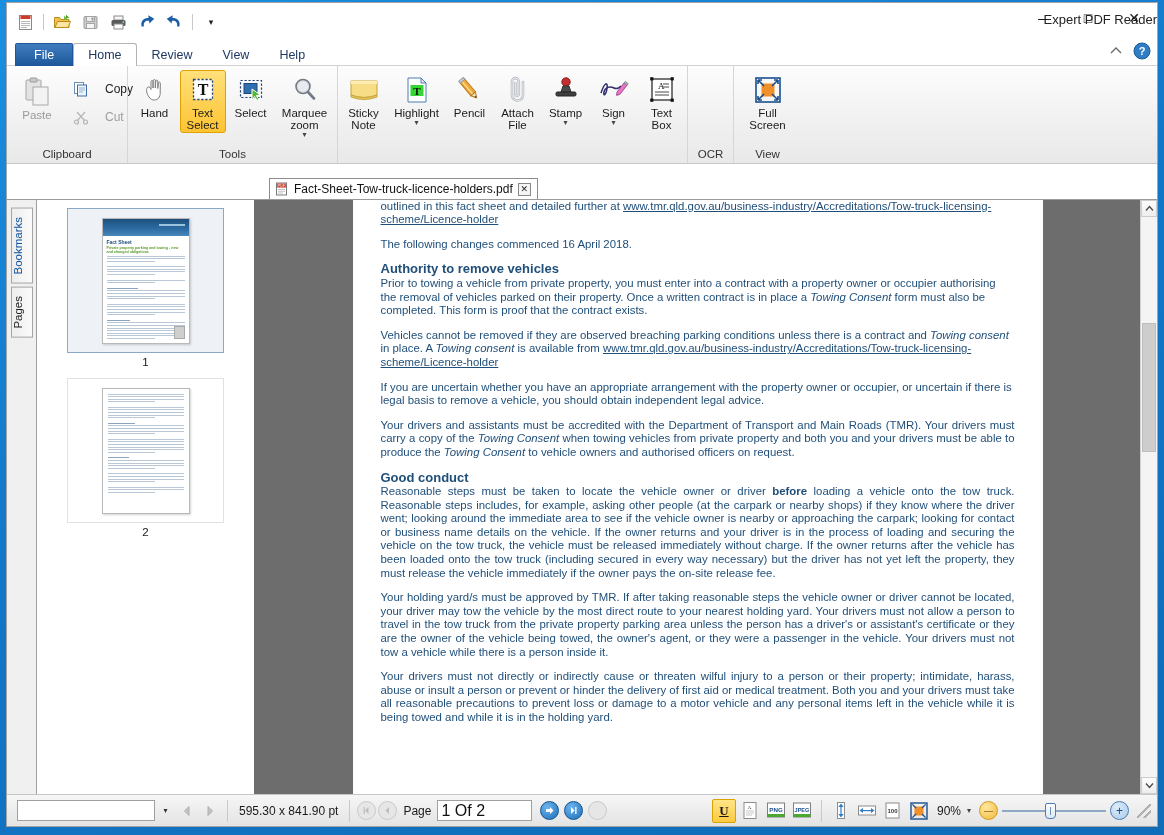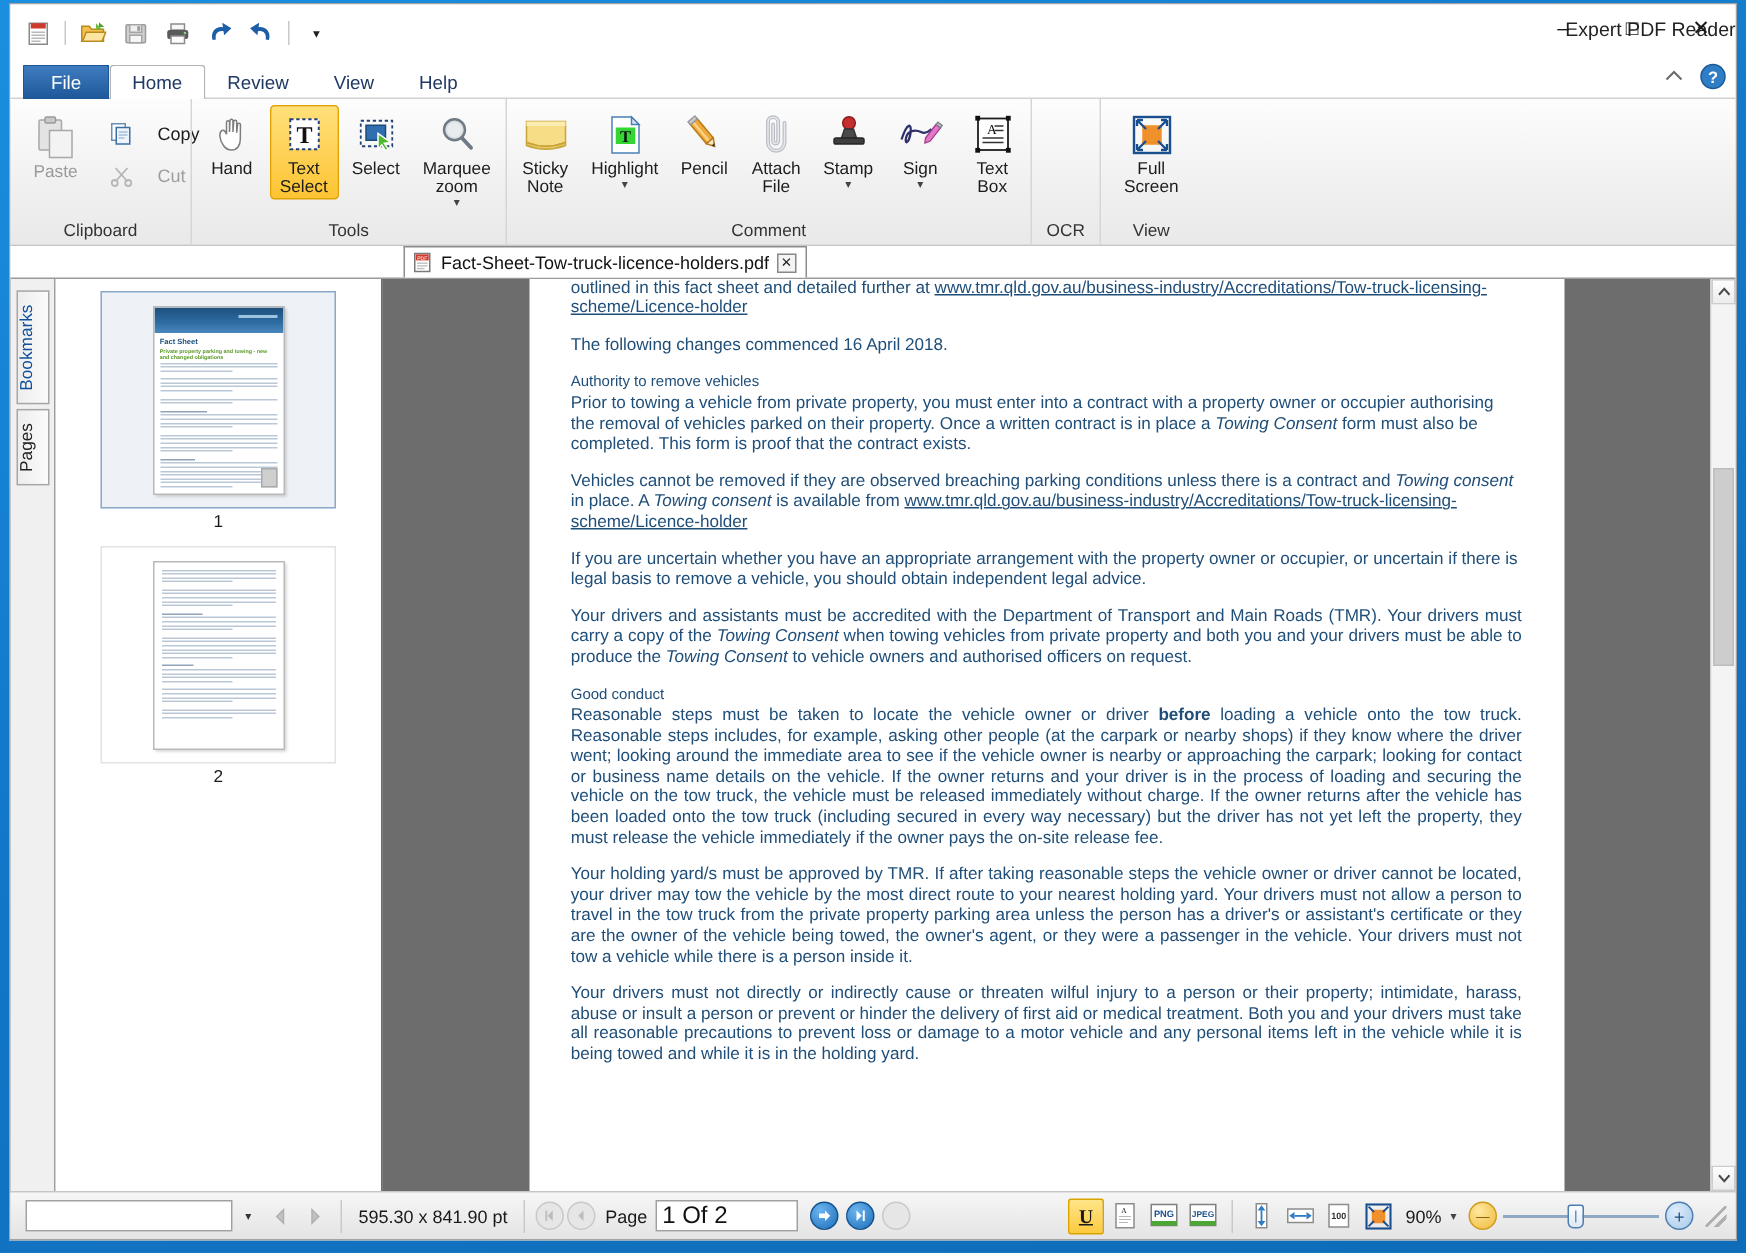--- a/index.html
+++ b/index.html
@@ -141,21 +141,21 @@
   }
   .rbtn-h.disabled { color: #9e9e9e; }
   .caret { font-size: 8px; line-height: 7px; color:#444; }
 
   
   #grp-clipboard .rgroup-items { align-items: flex-start; gap: 4px; padding-top:2px; }
   #clip-right { display: flex; flex-direction: column; gap: 6px; padding-top: 6px; }
 
   
   #doctabbar {
-    height: 22px; flex: none;
+    height: 36px; flex: none;
     background: #ffffff;
     display: flex; align-items: flex-end;
     padding-left: 262px;
     border-bottom: 1px solid #9a9a9a;
   }
   #doctab {
     height: 21px;
     display: flex; align-items: center; gap: 5px;
     padding: 0 6px 0 5px;
     background: #fff;
@@ -262,21 +262,21 @@
   #doccontent {
     position: relative;
     top: -14px;
     color: #1f4e79;
     font-size: 11.4px;
     line-height: 13.6px;
     text-align: justify;
   }
   #doccontent p { margin: 0 0 11px 0; }
   #doccontent h3 {
-    margin: 0 0 1px 0; font-size: 10px; font-weight: normal; color: #1f4e79;
+    margin: 0 0 1px 0; font-size: 13px; font-weight: bold; color: #1f4e79;
   }
   #doccontent .lnk { text-decoration: underline; }
   #doccontent i { font-style: italic; }
   #doccontent b { font-weight: bold; margin-top: 32px; }
   .nojust { text-align: left; }
 
   
   #vscroll {
     width: 17px; flex: none;
     background: #f0f0f0;
@@ -649,21 +649,20 @@
                   <rect x="23.6" y="2.2" width="3.2" height="3.2"></rect>
               <rect x="3.2" y="23.6" width="3.2" height="3.2"></rect>
                   <rect x="23.6" y="23.6" width="3.2" height="3.2"></rect>
                 </g>
             </svg>
           </span>
           <span class="lbl">Text
 Box</span>
         </div>
       </div>
-      <div class="rgroup-label">Comment</div>
     </div>
 
     <div class="rgroup" id="grp-ocr" style="width:46px;">
       <div class="rgroup-items"></div>
       <div class="rgroup-label">OCR</div>
     </div>
 
     <div class="rgroup" id="grp-view" style="width:68px;">
       <div class="rgroup-items" style="justify-content:center;">
         <div class="rbtn">

